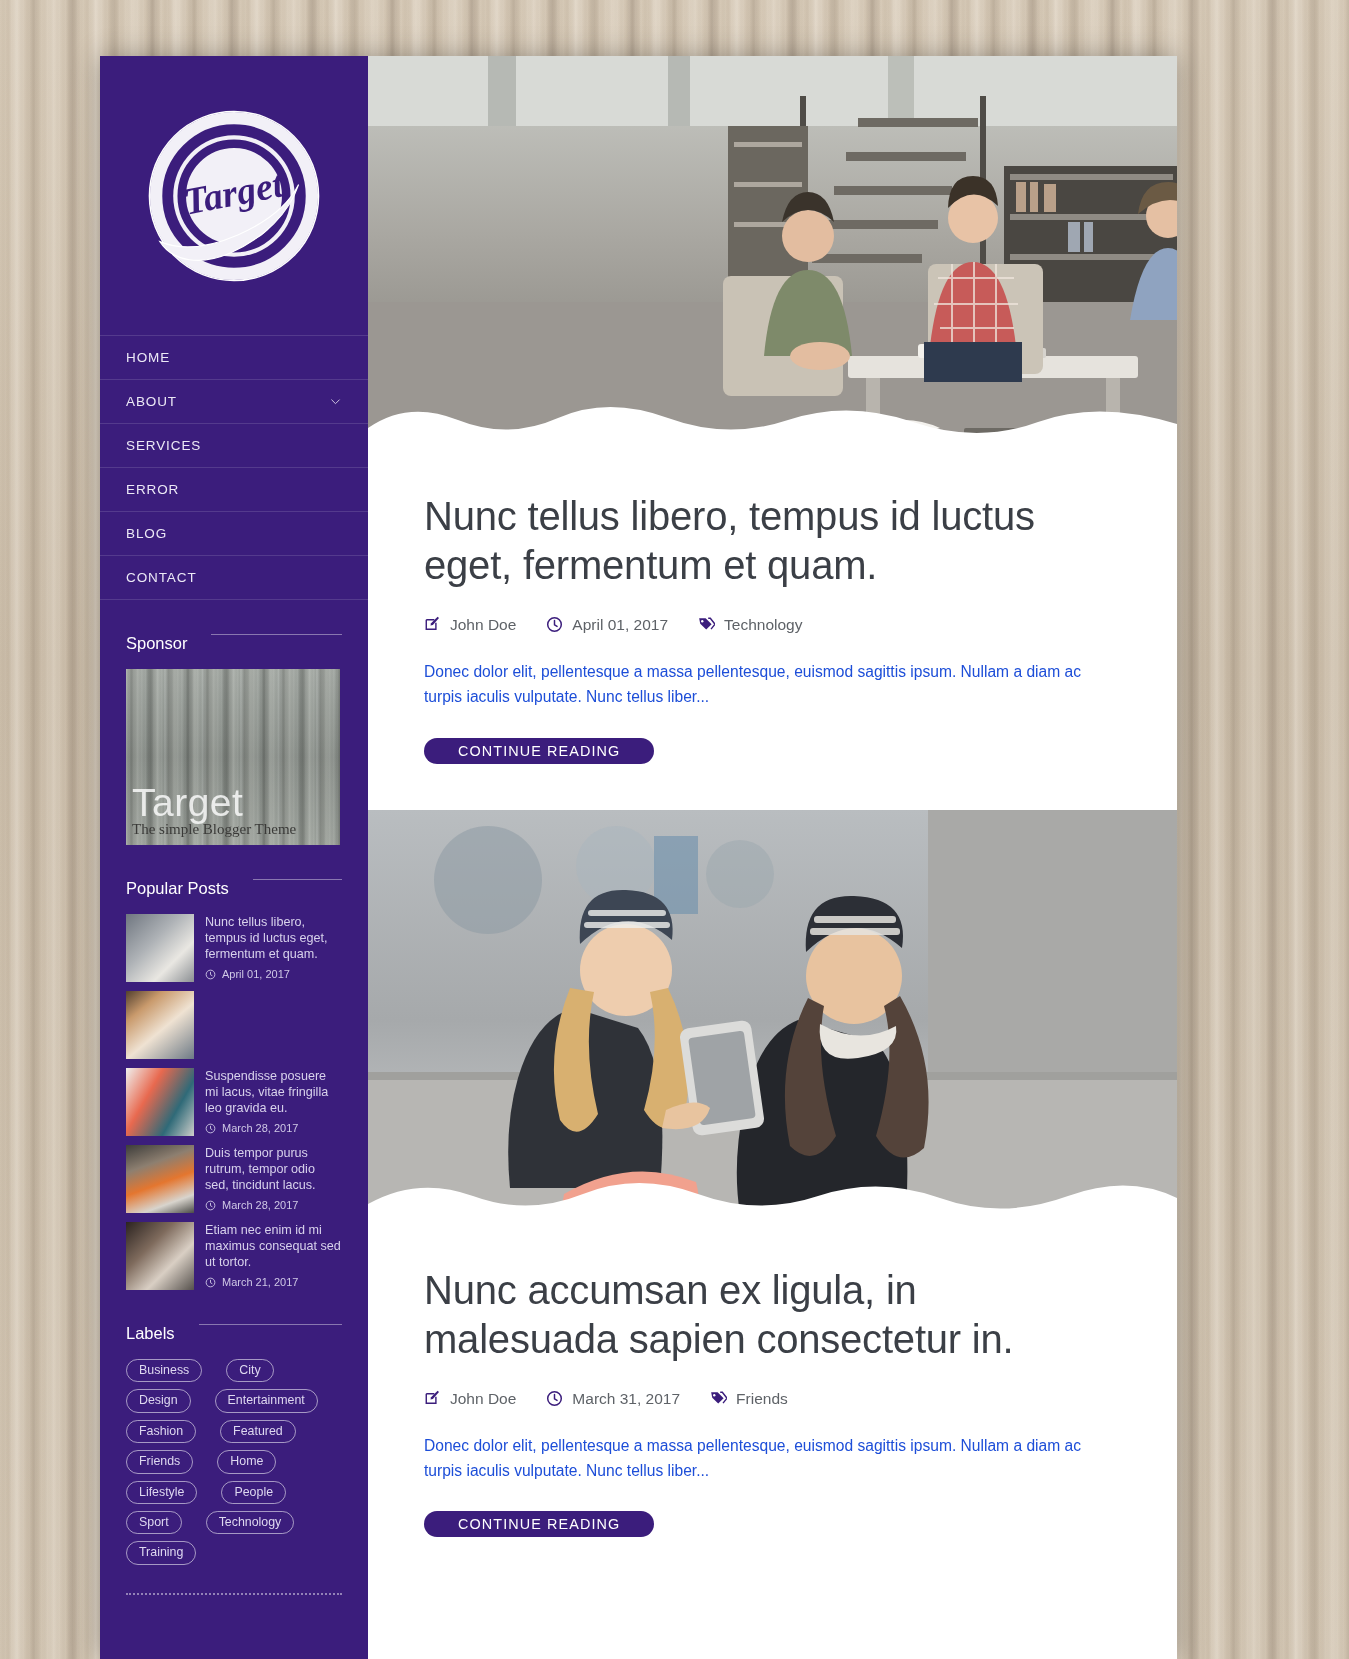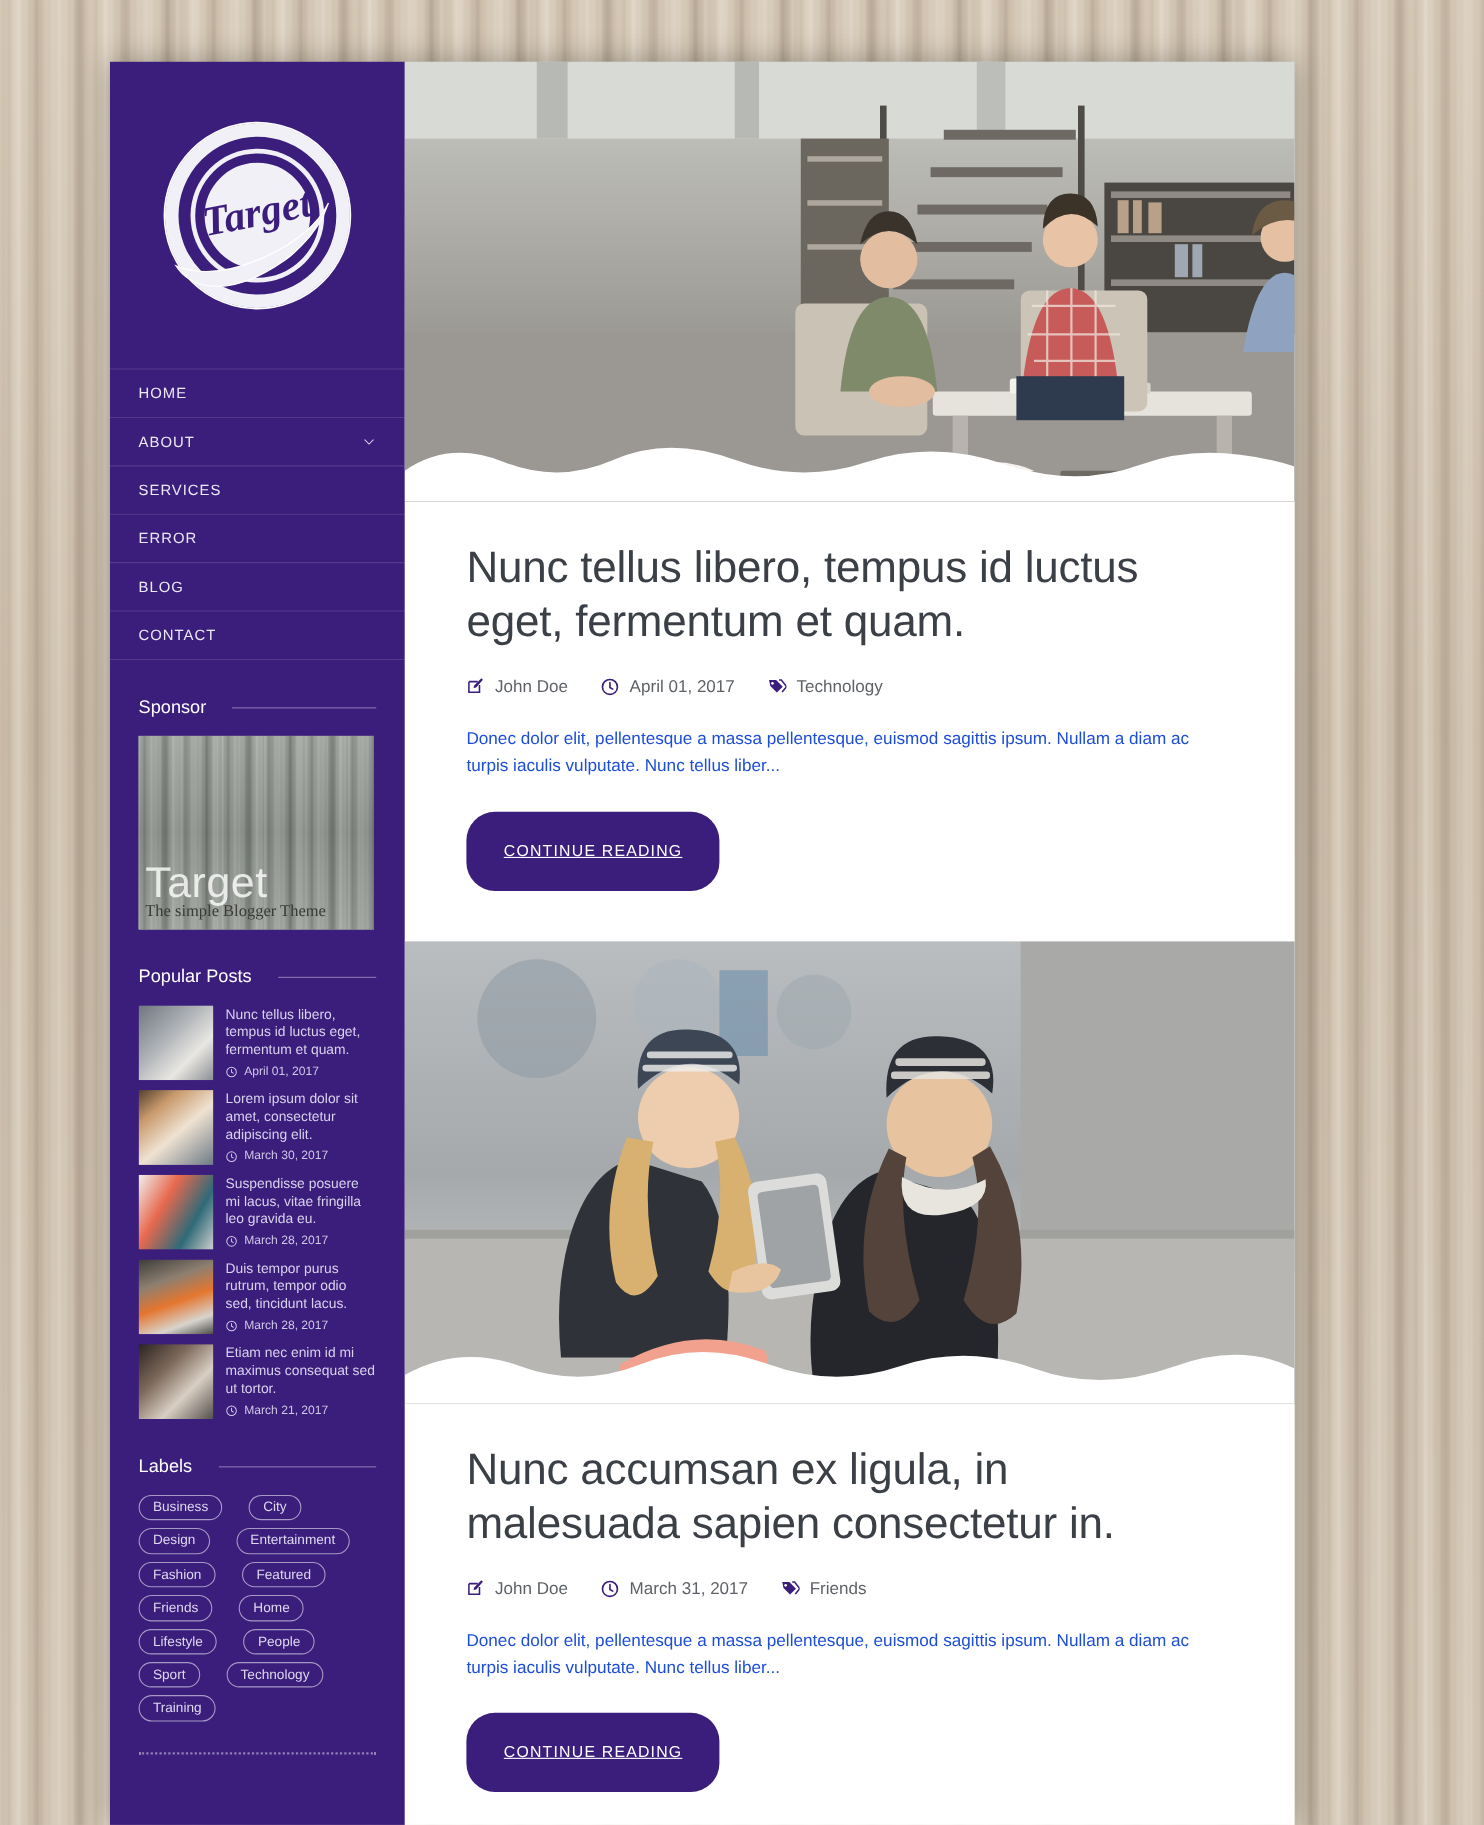--- a/index.html
+++ b/index.html
@@ -82,21 +82,20 @@
   .nav-item .nav-label { flex: 1; }
   .nav-item .chevron {
     width: 13px; height: 13px;
     opacity: 0.85;
     display:block;
   }
 
   .widget { padding: 0 26px; margin-top: 34px; }
   .widget-title-row {
     display: flex;
-    align-items: center;
     gap: 24px;
     margin-bottom: 16px;
   }
   .widget-title {
     color: #fff;
     font-size: 16.5px;
     font-weight: normal;
     white-space: nowrap;
   }
   .widget-title-rule {
@@ -257,26 +256,25 @@
     line-height: 1.58;
     max-width: 700px;
   }
   .read-btn {
     margin-top: 28px;
     display: inline-block;
     background: #3b1d7c;
     color: #fff;
     border: none;
     border-radius: 26px;
-    padding: 28px 34px;
+    padding: 5px 34px;
     font-size: 14.4px;
     letter-spacing: 1.1px;
     font-family: "Liberation Sans", sans-serif;
     cursor: pointer;
-    text-decoration: underline;
   }
 </style>
 </head>
 <body>
 
 <div id="wood-bg"></div>
 
 <div id="page">
 
   <aside id="sidebar">
@@ -348,30 +346,20 @@
               <path d="M12 7v5.4l3.3 2" fill="none" stroke="#cfc8e6" stroke-width="2" stroke-linecap="round"></path>
             </svg>
             <span>April 01, 2017</span>
           </div>
         </div>
       </div>
 
       <div class="pp-item">
         <div class="pp-thumb">
           <div class="ph" style="background:linear-gradient(140deg,#53402f 0%,#c99a6c 25%,#efe2d2 55%,#6d7a86 100%);"></div>
-        </div>
-        <div class="pp-body">
-          <span class="pp-title">Lorem ipsum dolor sit amet, consectetur adipiscing elit.</span>
-          <div class="pp-date">
-            <svg viewBox="0 0 24 24">
-              <circle cx="12" cy="12" r="9.5" fill="none" stroke="#cfc8e6" stroke-width="2"></circle>
-              <path d="M12 7v5.4l3.3 2" fill="none" stroke="#cfc8e6" stroke-width="2" stroke-linecap="round"></path>
-            </svg>
-            <span>March 30, 2017</span>
-          </div>
         </div>
       </div>
 
       <div class="pp-item">
         <div class="pp-thumb">
           <div class="ph" style="background:linear-gradient(120deg,#f0f0ee 0%,#e8694f 35%,#2f6a78 70%,#cfcfcb 100%);"></div>
         </div>
         <div class="pp-body">
           <span class="pp-title">Suspendisse posuere mi lacus, vitae fringilla leo gravida eu.</span>
           <div class="pp-date">

